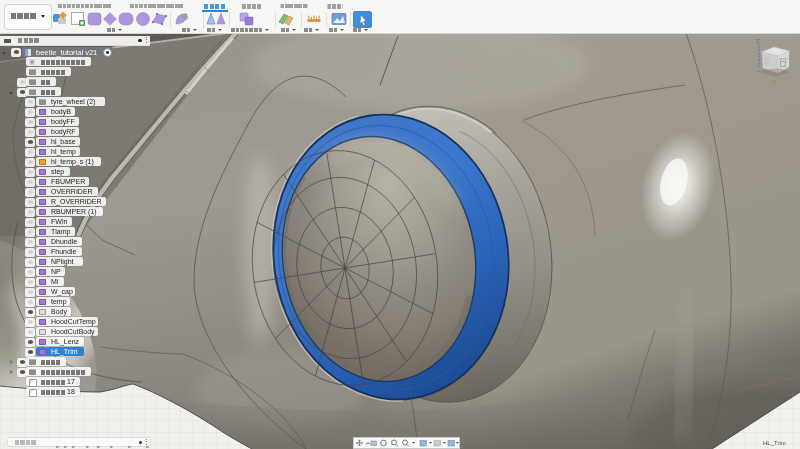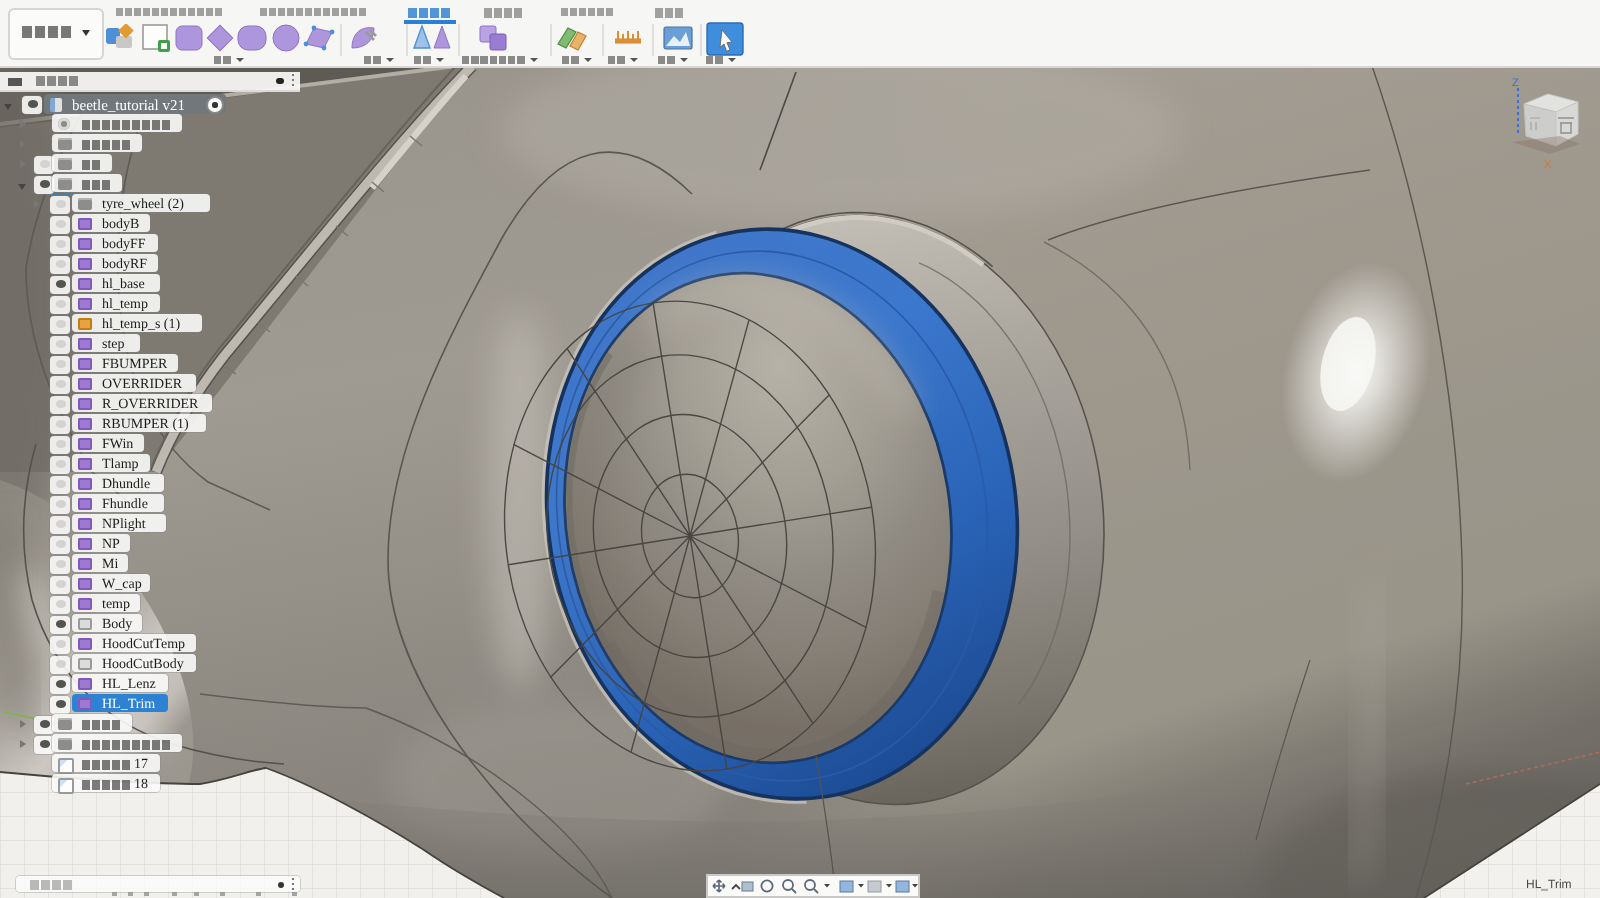--- a/index.html
+++ b/index.html
@@ -7,21 +7,21 @@
 #toolbar{position:absolute;left:0;top:0;width:800px;height:33px;background:#f6f6f5;border-bottom:1px solid #d8d7d5;z-index:30;}
 .tab{position:absolute;top:3.5px;font-size:4.5px;color:#5a5a58;white-space:nowrap;transform:translateX(-50%);}
 #tabline{position:absolute;left:202px;top:10px;width:26px;height:2px;background:#2a7fd6;}
 #designbtn{position:absolute;left:4px;top:4px;width:46px;height:24px;background:#fbfbfa;border:1px solid #d6d5d3;border-radius:3px;font-size:6.5px;color:#333;text-align:center;line-height:24px;}
 .sep{position:absolute;top:12px;width:1px;height:16px;background:#e0dfdd;}
 .ticon{position:absolute;top:12px;}
 #browser{position:absolute;left:0;top:36px;z-index:20;}
 #bheader{position:absolute;left:0;top:0;width:150px;height:9px;background:rgba(245,245,244,0.95);border-bottom:1px solid #dcdbd9;font-size:6px;color:#444;}
 .row{position:absolute;height:10px;white-space:nowrap;}
 .chip{position:absolute;background:rgba(250,250,250,0.9);border-radius:2px;height:9px;box-shadow:0 0 0 0.5px rgba(130,130,128,0.35);}
-.lbl{position:absolute;top:1px;font-size:7px;color:#1d1d1b;font-family:Liberation Serif, serif;}
+.lbl{position:absolute;top:1px;font-size:7px;color:#1d1d1b;}
 .arr{position:absolute;top:3px;width:0;height:0;}
 .arr.c{border-left:3px solid #777;border-top:2.2px solid transparent;border-bottom:2.2px solid transparent;}
 .arr.o{border-top:3px solid #444;border-left:2.2px solid transparent;border-right:2.2px solid transparent;margin-top:1.5px;}
 .eye{position:absolute;top:3px;width:5px;height:3.5px;border-radius:50%;}
 .eye.on{background:#55554f;}
 .eye.off{background:#d4d3d1;}
 .cube{position:absolute;top:1.5px;width:6.5px;height:6.5px;background:#9d79d2;border-radius:1px;box-shadow:inset 0 0 0 1px #8059ba;}
 .cube.orange{background:#e8a33c;box-shadow:inset 0 0 0 1px #c07d18;}
 .cube.gray{background:#dcdcda;box-shadow:inset 0 0 0 1px #9a9a98;}
 .fold{position:absolute;top:2px;width:7px;height:5.5px;background:#8e8d8b;border-radius:1px;box-shadow:inset 0 1px 0 #b5b4b2;}

